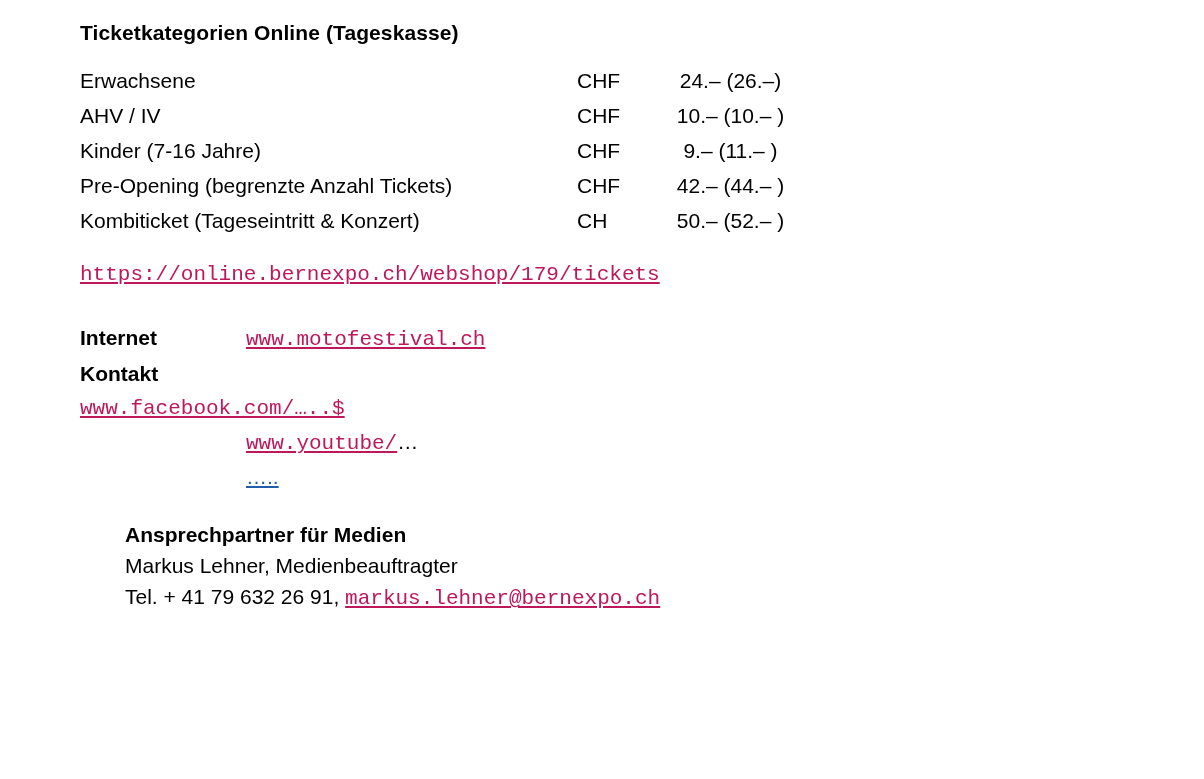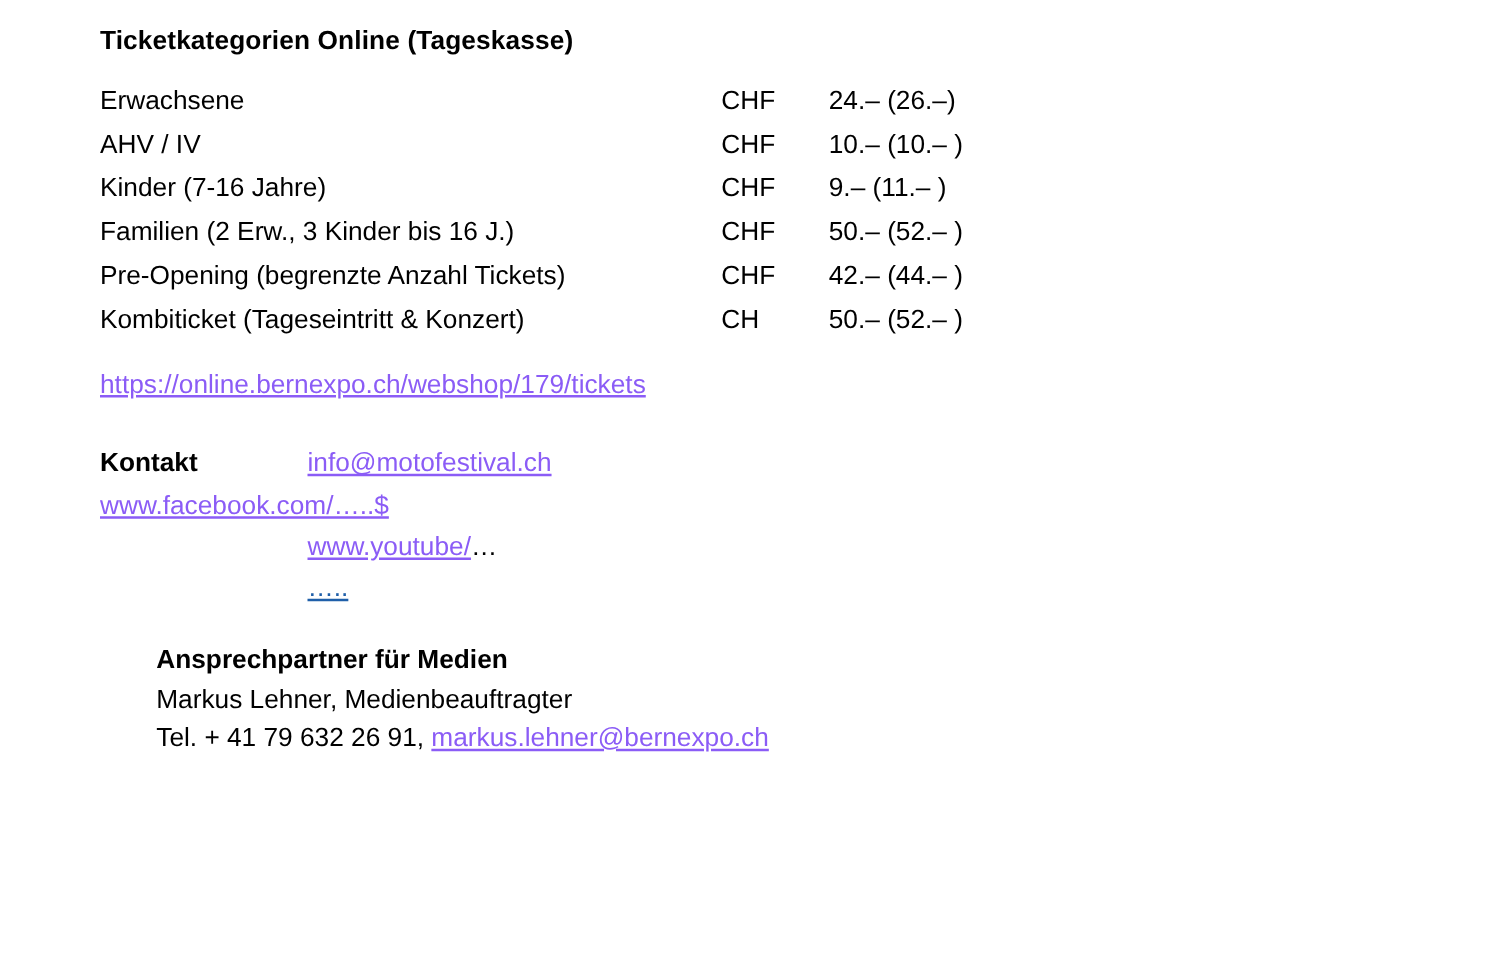--- a/index.html
+++ b/index.html
@@ -45,21 +45,21 @@
   }
   td.cur {
     width: 86px;
   }
   td.price {
     text-align: left;
   }
   .price-inner {
     display: inline-block;
     width: 135px;
-    text-align: left;
+    text-align: center;
     white-space: pre;
   }
   .links-block {
     margin-top: 22px;
   }
   .row {
     display: flex;
     align-items: baseline;
     margin-bottom: 7px;
   }
@@ -68,23 +68,24 @@
     flex: 0 0 166px;
     font-size: 21px;
     font-weight: bold;
     line-height: 1.25;
   }
   .row-value {
     font-size: 21px;
     line-height: 1.25;
   }
   a.link {
-    color: #8b5cf6;
+    color: #be185d;
     text-decoration: underline;
     text-underline-offset: 2px;
+    font-family: Liberation Mono, monospace;
   }
   .gap-lg {
     height: 30px;
   }
   .dots {
     font-size: 21px;
     color: #1f5fa9;
     text-decoration: underline;
   }
   .contact-block {
@@ -121,25 +122,20 @@
         <td class="cat">AHV / IV</td>
         <td class="cur">CHF</td>
         <td class="price"><span class="price-inner">10.– (10.– )</span></td>
       </tr>
       <tr>
         <td class="cat">Kinder (7-16 Jahre)</td>
         <td class="cur">CHF</td>
         <td class="price"><span class="price-inner">9.– (11.– )</span></td>
       </tr>
       <tr>
-        <td class="cat">Familien (2 Erw., 3 Kinder bis 16 J.)</td>
-        <td class="cur">CHF</td>
-        <td class="price"><span class="price-inner">50.– (52.– )</span></td>
-      </tr>
-      <tr>
         <td class="cat">Pre-Opening (begrenzte Anzahl Tickets)</td>
         <td class="cur">CHF</td>
         <td class="price"><span class="price-inner">42.– (44.– )</span></td>
       </tr>
       <tr>
         <td class="cat">Kombiticket (Tageseintritt &amp; Konzert)</td>
         <td class="cur">CH</td>
         <td class="price"><span class="price-inner">50.– (52.– )</span></td>
       </tr>
     </tbody>
@@ -148,26 +144,29 @@
   <div class="links-block">
 
     <div class="row">
       <div class="row-value">
         <a class="link" href="#">https://online.bernexpo.ch/webshop/179/tickets</a>
       </div>
     </div>
 
     <div class="gap-lg"></div>
 
+    <div class="row">
+      <div class="row-label">Internet</div>
+      <div class="row-value">
+        <a class="link" href="#">www.motofestival.ch</a>
+      </div>
+    </div>
 
     <div class="row">
       <div class="row-label">Kontakt</div>
-      <div class="row-value">
-        <a class="link" href="#">info@motofestival.ch</a>
-      </div>
     </div>
 
     <div class="row">
       <div class="row-value">
         <a class="link" href="#">www.facebook.com/…..$</a>
       </div>
     </div>
 
     <div class="row">
       <div class="row-label"></div>

